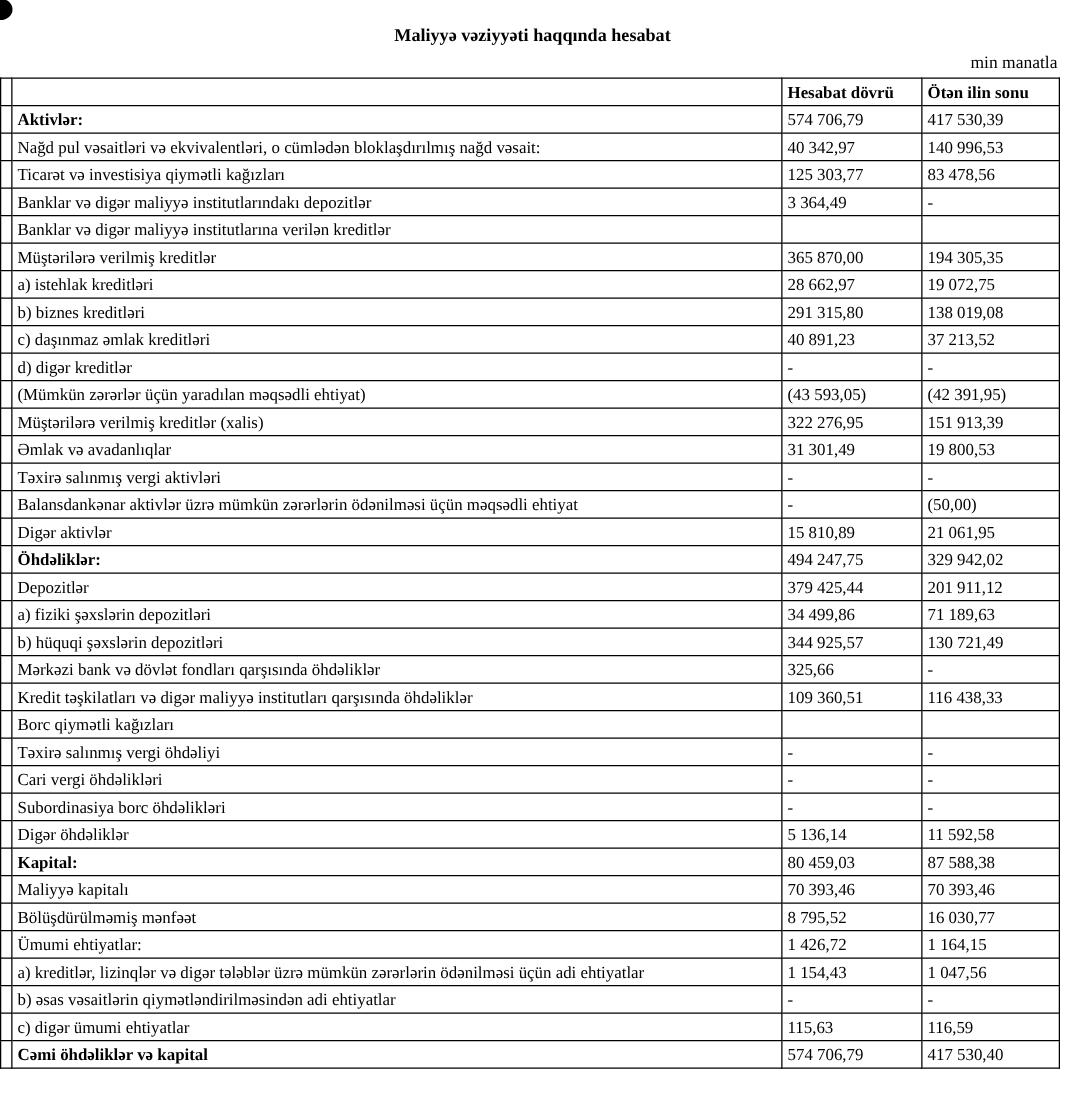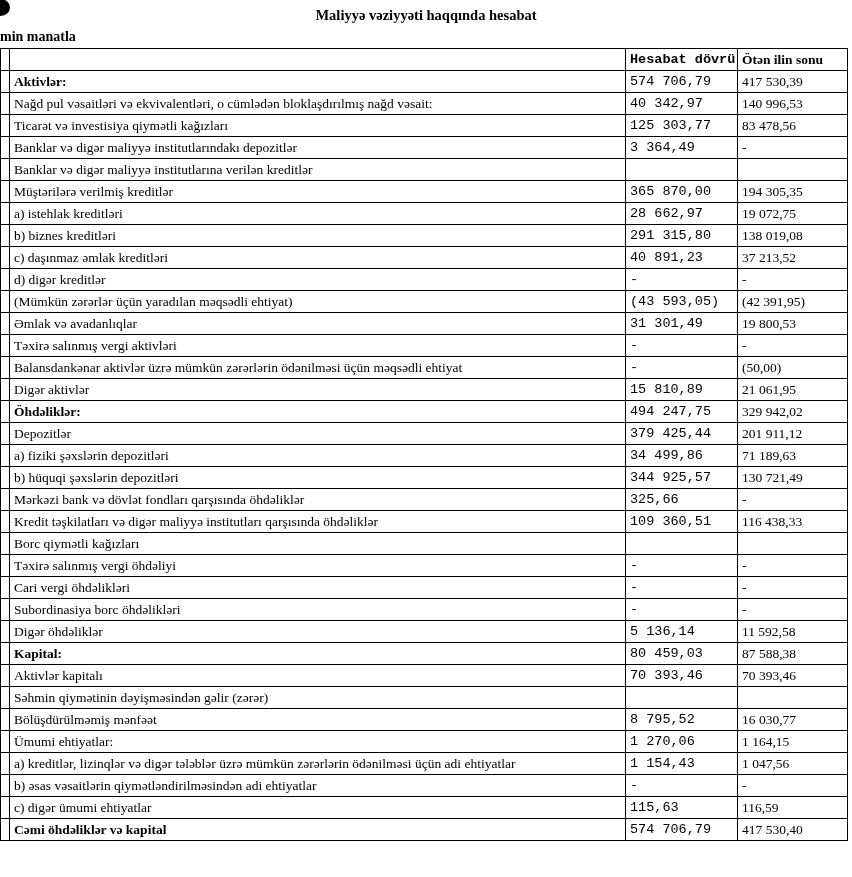--- a/index.html
+++ b/index.html
@@ -24,26 +24,26 @@
     left: -9px;
     width: 19px;
     height: 17px;
     background: #000;
     border-radius: 50%;
   }
   .title {
     text-align: center;
     font-weight: bold;
     font-size: 14.5px;
-    padding-top: 6px;
+    padding-top: 20px;
     line-height: 18px;
   }
   .unit-label {
-    text-align: left;
-    font-weight: bold;
+    text-align: right;
+    font-weight: normal;
     font-size: 14px;
     padding-right: 6px;
     margin-top: 4px;
     line-height: 17px;
   }
   table.fin-table {
     border-collapse: collapse;
     table-layout: fixed;
     width: 847px;
     margin-top: 3px;
@@ -55,21 +55,21 @@
     height: 22px;
     padding: 2px 4px;
     text-align: left;
     vertical-align: middle;
     overflow: hidden;
     white-space: nowrap;
   }
   .fin-table th { font-weight: bold; }
   .col-marker  { width: 9px;  padding: 0 !important; }
   .col-label   { width: 616px; }
-  .col-value   { width: 112px; font-family: Liberation Mono, monospace; }
+  .col-value   { width: 112px; }
   .col-value2  { width: 110px; }
   td.bold { font-weight: bold; }
 </style>
 </head>
 <body>
 
 <div class="page">
 
   <div class="corner-mark"></div>
 
@@ -148,20 +148,26 @@
           <td class="col-value2">-</td>
         </tr>
         <tr>
           <td class="col-marker"></td>
           <td class="col-label">(Mümkün zərərlər üçün yaradılan məqsədli ehtiyat)</td>
           <td class="col-value">(43 593,05)</td>
           <td class="col-value2">(42 391,95)</td>
         </tr>
         <tr>
           <td class="col-marker"></td>
+          <td class="col-label">Müştərilərə verilmiş kreditlər (xalis)</td>
+          <td class="col-value">322 276,95</td>
+          <td class="col-value2">151 913,39</td>
+        </tr>
+        <tr>
+          <td class="col-marker"></td>
           <td class="col-label">Əmlak və avadanlıqlar</td>
           <td class="col-value">31 301,49</td>
           <td class="col-value2">19 800,53</td>
         </tr>
         <tr>
           <td class="col-marker"></td>
           <td class="col-label">Təxirə salınmış vergi aktivləri</td>
           <td class="col-value">-</td>
           <td class="col-value2">-</td>
         </tr>
@@ -244,40 +250,34 @@
           <td class="col-value2">11 592,58</td>
         </tr>
         <tr>
           <td class="col-marker"></td>
           <td class="col-label bold">Kapital:</td>
           <td class="col-value">80 459,03</td>
           <td class="col-value2">87 588,38</td>
         </tr>
         <tr>
           <td class="col-marker"></td>
-          <td class="col-label">Aktivlər kapitalı</td>
+          <td class="col-label">Maliyyə kapitalı</td>
           <td class="col-value">70 393,46</td>
           <td class="col-value2">70 393,46</td>
-        </tr>
-        <tr>
-          <td class="col-marker"></td>
-          <td class="col-label">Səhmin qiymətinin dəyişməsindən gəlir (zərər)</td>
-          <td class="col-value"></td>
-          <td class="col-value2"></td>
         </tr>
         <tr>
           <td class="col-marker"></td>
           <td class="col-label">Bölüşdürülməmiş mənfəət</td>
           <td class="col-value">8 795,52</td>
           <td class="col-value2">16 030,77</td>
         </tr>
         <tr>
           <td class="col-marker"></td>
           <td class="col-label">Ümumi ehtiyatlar:</td>
-          <td class="col-value">1 270,06</td>
+          <td class="col-value">1 426,72</td>
           <td class="col-value2">1 164,15</td>
         </tr>
         <tr>
           <td class="col-marker"></td>
           <td class="col-label">a) kreditlər, lizinqlər və digər tələblər üzrə mümkün zərərlərin ödənilməsi üçün adi ehtiyatlar</td>
           <td class="col-value">1 154,43</td>
           <td class="col-value2">1 047,56</td>
         </tr>
         <tr>
           <td class="col-marker"></td>

